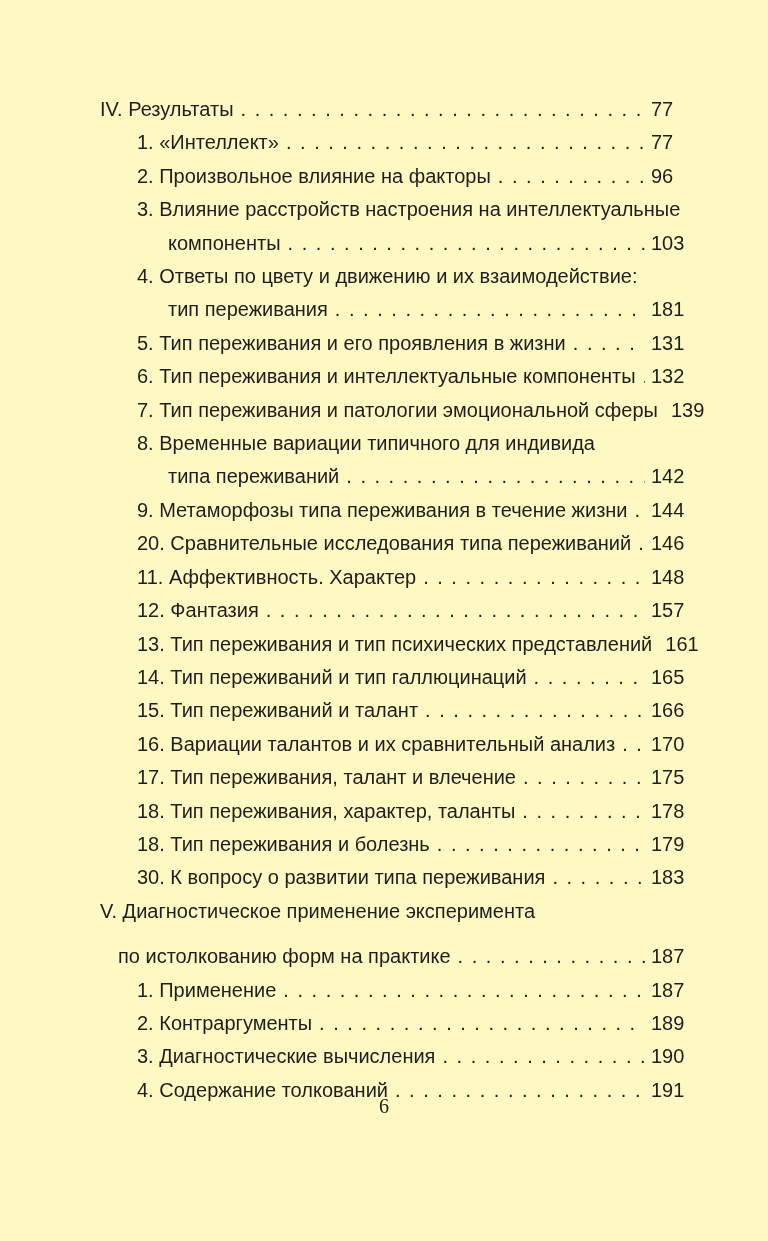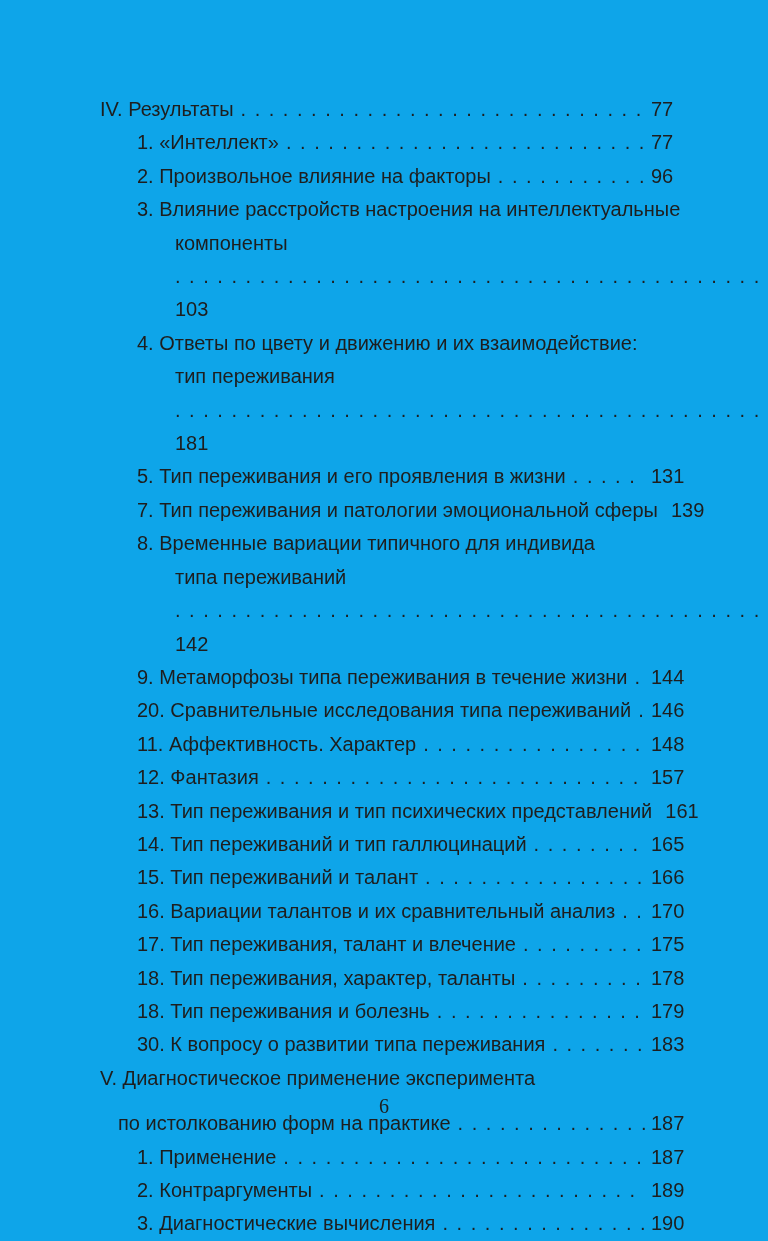--- a/index.html
+++ b/index.html
@@ -8,21 +8,21 @@
     width: 768px;
     height: 1241px;
     font-family: "Liberation Sans", sans-serif;
     color: #1e1e1e;
     position: relative;
     overflow: hidden;
   }
   .page {
     position: absolute;
     inset: 0;
-    background: #0ea5e9;
+    background: #fef9c3;
   }
   .toc {
     position: absolute;
     top: 93px;
     left: 100px;
     width: 585px;
     font-size: 20px;
     line-height: 33.4px;
   }
   .row {
@@ -47,21 +47,21 @@
     word-spacing: 3px;
   }
   .pagenum {
     flex: 0 0 auto;
     min-width: 34px;
     text-align: left;
     white-space: nowrap;
   }
   .level-2 { padding-left: 37px; }
   .level-1.wrap { padding-left: 18px; margin-top: 12px; }
-  .level-2.wrap { padding-left: 68px; flex-direction: column; }
+  .level-2.wrap { padding-left: 68px; }
   .folio {
     position: absolute;
     top: 1095px;
     left: 0;
     width: 768px;
     text-align: center;
     font-family: "Liberation Serif", serif;
     font-size: 20px;
     color: #1e1e1e;
   }
@@ -103,20 +103,25 @@
     <span class="title">тип переживания</span>
     <span class="leader" aria-hidden="true"></span>
     <span class="pagenum">181</span>
   </div>
       <div class="row level-2">
     <span class="title">5. Тип переживания и его проявления в жизни</span>
     <span class="leader" aria-hidden="true"></span>
     <span class="pagenum">131</span>
   </div>
       <div class="row level-2">
+    <span class="title">6. Тип переживания и интеллектуальные компоненты</span>
+    <span class="leader" aria-hidden="true"></span>
+    <span class="pagenum">132</span>
+  </div>
+      <div class="row level-2">
     <span class="title">7. Тип переживания и патологии эмоциональной сферы</span>
     <span class="leader" aria-hidden="true"></span>
     <span class="pagenum">139</span>
   </div>
       <div class="row level-2">
     <span class="title">8. Временные вариации типичного для индивида</span>
 
   </div>
       <div class="row level-2 wrap">
     <span class="title">типа переживаний</span>

